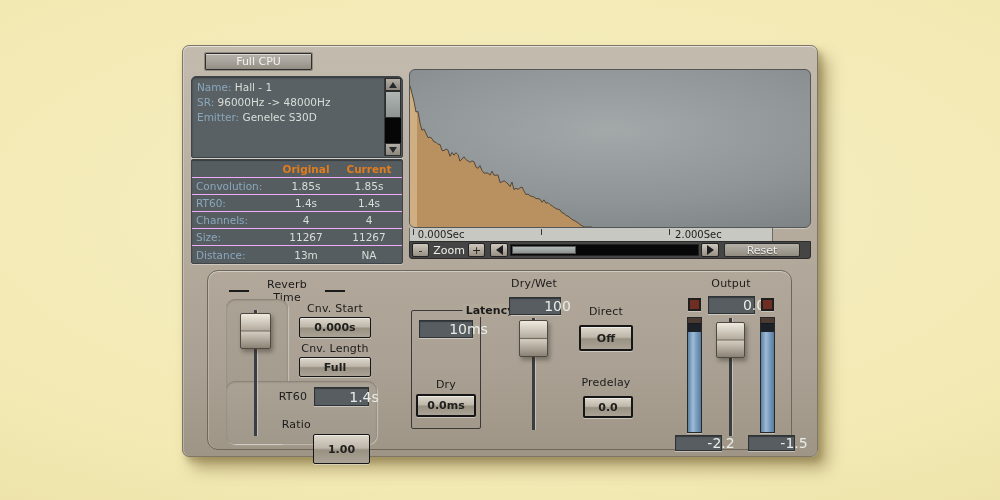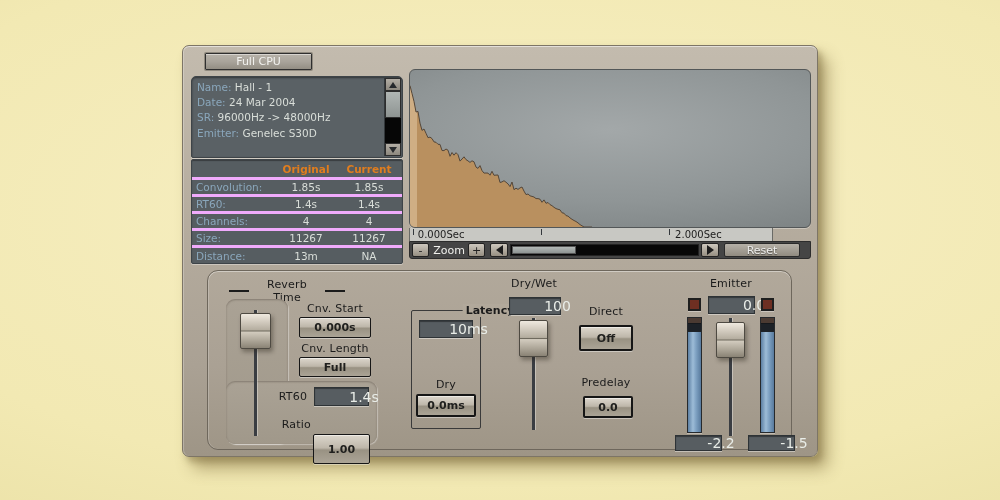--- a/index.html
+++ b/index.html
@@ -51,21 +51,21 @@
   .sb-track{position:absolute; left:0; top:13px; bottom:13px; width:16px; background:#060606;}
   .sb-thumb{position:absolute; left:0; top:0; width:16px; height:27px;
     background:linear-gradient(180deg,#b0b6b4,#8e9492); border:1px solid #2d2d2d;}
   
   .irtable{
     position:absolute; left:8px; top:113px; width:212px; height:105px;
     background:#565d61; border:1px solid #3e4448; border-radius:2px;
     box-shadow:0 1px 0 rgba(255,255,255,.35), inset 0 1px 1px rgba(0,0,0,.35);
     font-size:10.5px;
   }
-  .trow{display:grid; grid-template-columns:82px 64px 62px; height:17.1px; align-items:center; border-top:3px solid #f0abfc;}
+  .trow{display:grid; grid-template-columns:82px 64px 62px; height:17.1px; align-items:center; border-top:1px solid #f0abfc;}
   .trow:first-child{border-top:none;}
   .trow .tl{color:var(--label-blue); padding-left:4px; text-align:left;}
   .trow .tv{color:var(--value-grey); text-align:center;}
   .trow.thead .tv{color:var(--accent-orange); font-weight:bold;}
   
   .wave-wrap{position:absolute; left:226px; top:23px; width:402px;}
   .wave-display{
     position:relative; width:402px; height:159px; border:1px solid #535758; border-radius:6px;
     background:radial-gradient(ellipse 115% 95% at 50% 38%, #a3a8a9 0%, #8f9596 48%, #717778 100%);
     overflow:hidden; box-shadow:0 1px 0 rgba(255,255,255,.3);
@@ -157,21 +157,20 @@
 </head>
 <body>
 
 <div class="plugin">
 
   <button class="cpu">Full CPU</button>
 
   <div class="info">
     <div class="info-lines" id="infoLines">
         <div class="info-line"><span class="ilabel">Name:</span><span class="ivalue"> Hall - 1</span></div>
-        <div class="info-line"><span class="ilabel">Date:</span><span class="ivalue"> 24 Mar 2004</span></div>
         <div class="info-line"><span class="ilabel">SR:</span><span class="ivalue"> 96000Hz -&gt; 48000Hz</span></div>
         <div class="info-line"><span class="ilabel">Emitter:</span><span class="ivalue"> Genelec S30D</span></div>
       </div>
     <div class="vscroll">
       <div class="sb-btn up">
         <span class="tri-up"></span>
       </div>
       <div class="sb-track">
         <div class="sb-thumb"></div>
       </div>
@@ -280,21 +279,21 @@
   <div class="ctl-label" style="left:318px; top:231px; width:66px;">Dry/Wet</div>
   <div class="dark-display" style="left:326px; top:251px; width:52px; height:18px;">100</div>
   <div class="fader-track" style="left:349px; top:272px; height:112px;"></div>
   <div class="fader-handle" style="left:336px; top:274px; width:29px; height:37px;"></div>
 
   <div class="ctl-label" style="left:396px; top:259px; width:54px;">Direct</div>
   <button class="lt-btn heavy" style="left:396px; top:279px; width:54px; height:26px;">Off</button>
   <div class="ctl-label" style="left:392px; top:330px; width:62px;">Predelay</div>
   <button class="lt-btn heavy" style="left:400px; top:350px; width:50px; height:22px;">0.0</button>
 
-  <div class="ctl-label" style="left:520px; top:231px; width:56px;">Emitter</div>
+  <div class="ctl-label" style="left:520px; top:231px; width:56px;">Output</div>
   <div class="dark-display" style="left:525px; top:250px; width:46px; height:18px;">0.0</div>
   <div class="clip-led" style="left:505px; top:252px;"></div>
   <div class="clip-led" style="left:578px; top:252px;"></div>
   <div class="meter" style="left:504px; top:271px;">
     <div class="cap"></div>
     <div class="headroom"></div>
     <div class="fill"></div>
   </div>
   <div class="meter" style="left:577px; top:271px;">
     <div class="cap"></div>

